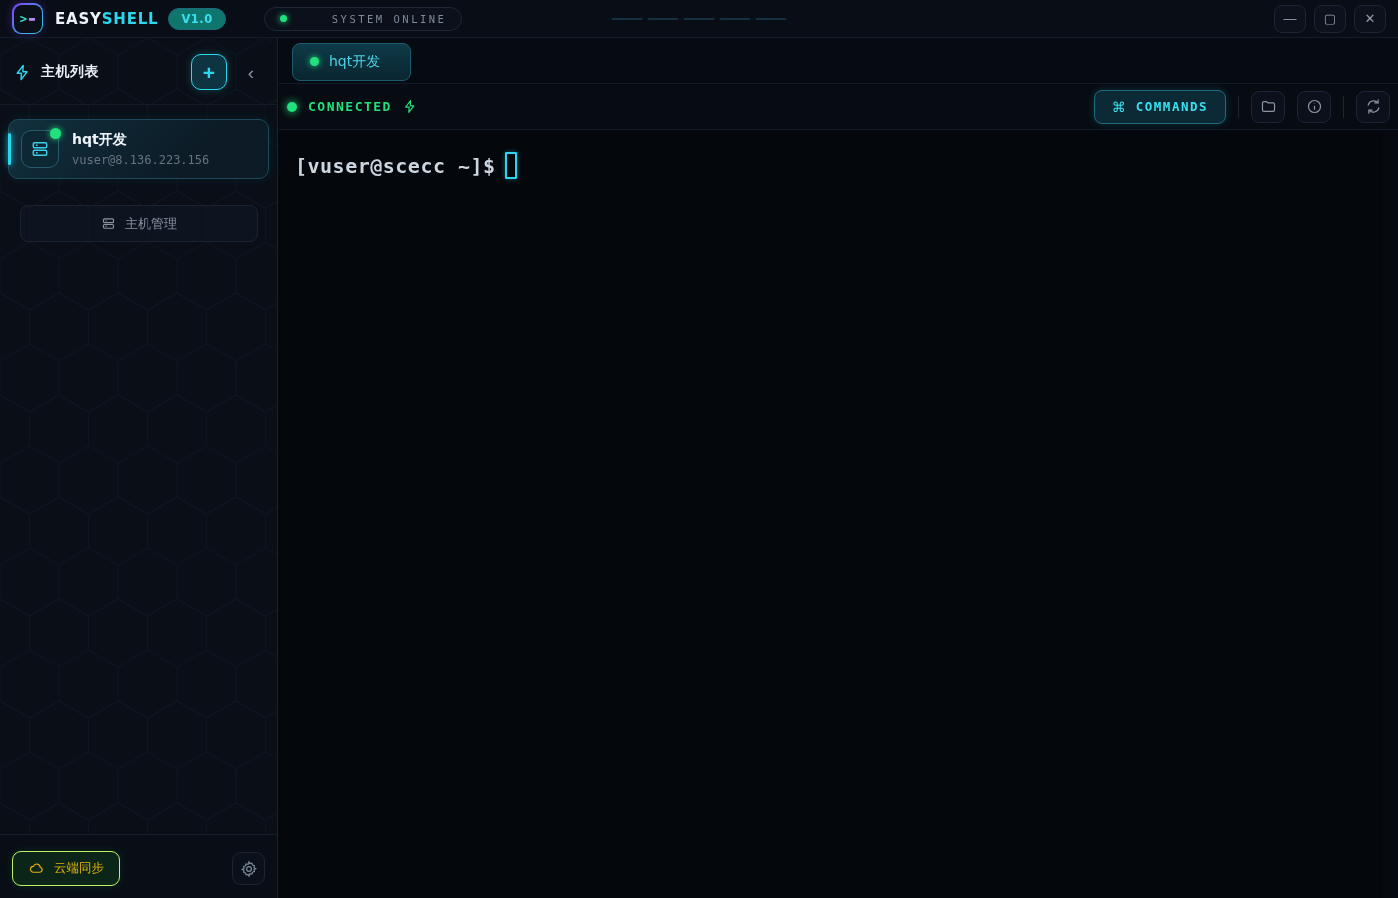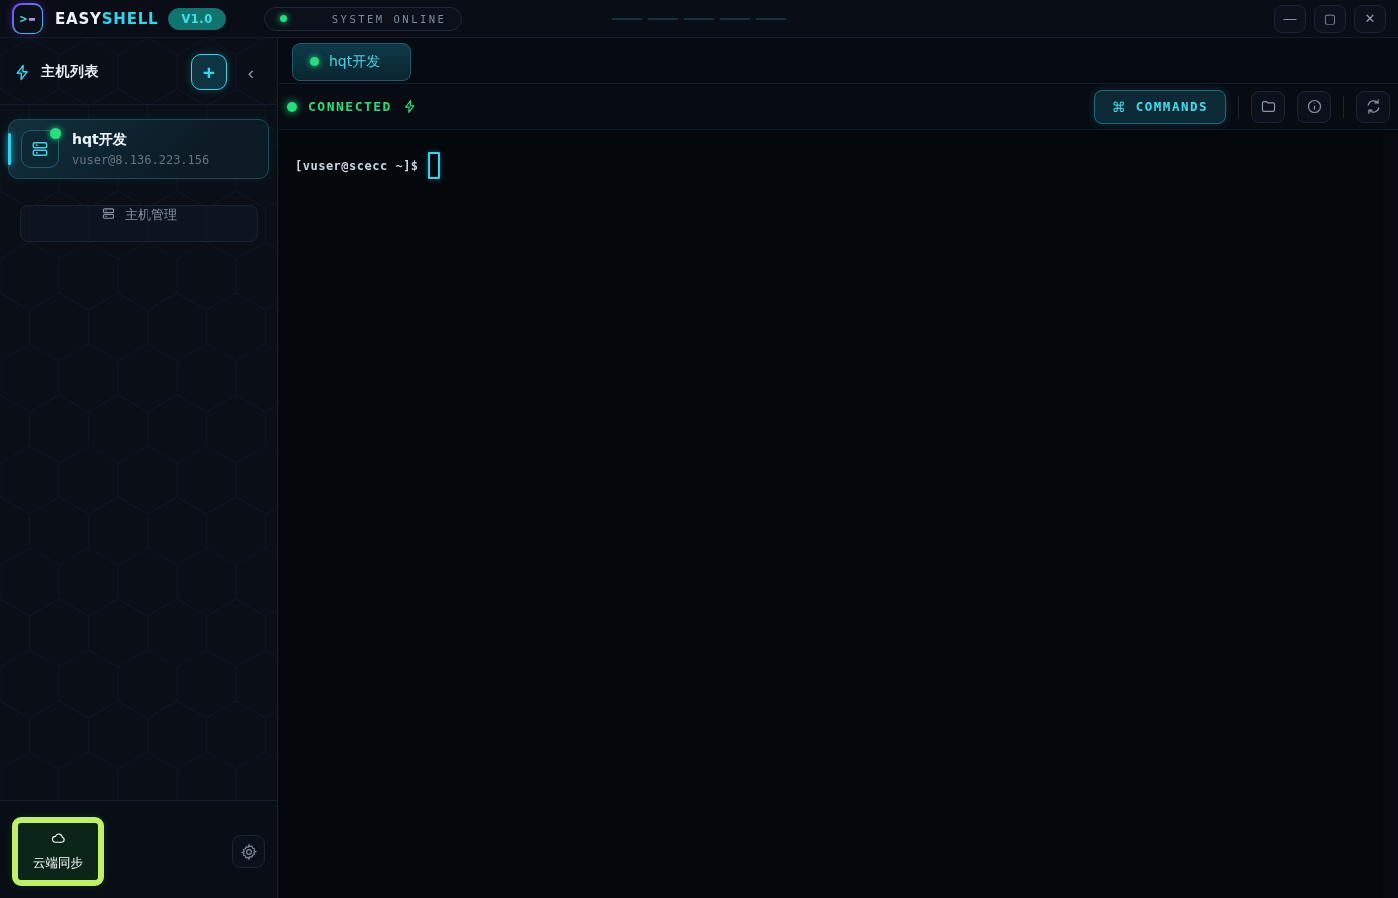--- a/index.html
+++ b/index.html
@@ -67,28 +67,28 @@
     border:1px solid #2a5a6e; background:#0d2733; display:flex; align-items:center;
     justify-content:center; color:#3ecfe8; flex:0 0 auto; }
   .host-online-dot { position:absolute; top:-3px; right:-3px; width:11px; height:11px;
     border-radius:50%; background:#22e07e; box-shadow:0 0 6px #22e07e; }
   .host-name { font-size:14px; font-weight:bold; color:#f0f5fa; }
   .host-addr { margin-top:4px; font-size:12px; color:#67737f;
     font-family:"DejaVu Sans Mono",monospace; }
 
   .manage-btn { margin:26px 20px 0 20px; width:238px; height:37px; border-radius:8px;
     border:1px solid #1a2430; background:#0d141f; color:#8a95a3; display:flex;
-    justify-content:center; gap:9px; font-size:13px; cursor:pointer; }
+    align-items:center; justify-content:center; gap:9px; font-size:13px; cursor:pointer; }
 
   .sb-footer { position:absolute; left:0; right:0; bottom:0; border-top:1px solid #141e2b;
     padding:16px 12px 12px 12px; background:#090e16; }
   .sb-footer-row { display:flex; align-items:center; justify-content:space-between; }
   .sync-btn { display:flex; align-items:center; gap:9px; padding:8px 15px;
-    border-radius:9px; border:6px solid #bef264; background:#0b2618; color:#ffffff;
-    font-size:12.5px; cursor:pointer; box-shadow:0 0 8px rgba(34,224,126,.12);flex-direction:column; }
+    border-radius:9px; border:1px solid #bef264; background:#0b2618; color:#eab308;
+    font-size:12.5px; cursor:pointer; box-shadow:0 0 8px rgba(34,224,126,.12); }
   .gear-btn { width:33px; height:33px; border-radius:9px; border:1px solid #1c2532;
     background:#0b111b; color:#7d8a99; display:flex; align-items:center;
     justify-content:center; cursor:pointer; }
   .copyright { margin-top:20px; text-align:center; font-size:9.5px; color:#39414e;
     letter-spacing:2px; font-family:"DejaVu Sans Mono",monospace; }
 
   
   .main { position:absolute; top:38px; left:279px; right:0; bottom:0;
     display:flex; flex-direction:column; }
   .tabbar { height:46px; background:#060a11; border-bottom:1px solid #121c29;
@@ -115,21 +115,21 @@
   .cmd-btn .glyph { color:#3ae0f0; font-size:14px; }
   .cmd-btn .txt { color:#3ae0f0; font-size:12.5px; letter-spacing:1.5px; font-weight:bold;
     font-family:"DejaVu Sans Mono",monospace; }
   .vdiv { width:1px; height:22px; background:#1a2531; }
   .icon-btn { width:34px; height:32px; border-radius:8px; border:1px solid #1c2533;
     background:#0b101a; color:#8a95a5; display:flex; align-items:center;
     justify-content:center; cursor:pointer; }
 
   .terminal { flex:1; background:#04070c; padding:22px 16px; position:relative; }
   .term-line { display:flex; align-items:center; }
-  .prompt { font-size:12px; font-weight:bold; color:#ccd6e0;
+  .prompt { font-size:20px; font-weight:bold; color:#ccd6e0;
     font-family:"DejaVu Sans Mono",monospace; letter-spacing:.5px; }
   .cursor { display:inline-block; width:12px; height:27px; margin-left:9px;
     border:2px solid #2bd7f0; border-radius:1px; box-shadow:0 0 5px rgba(43,215,240,.4); }
   .term-gutter { position:absolute; top:0; right:0; width:15px; bottom:0;
     background:#060a10; }
 </style>
 </head>
 <body>
 
 <div class="app">

